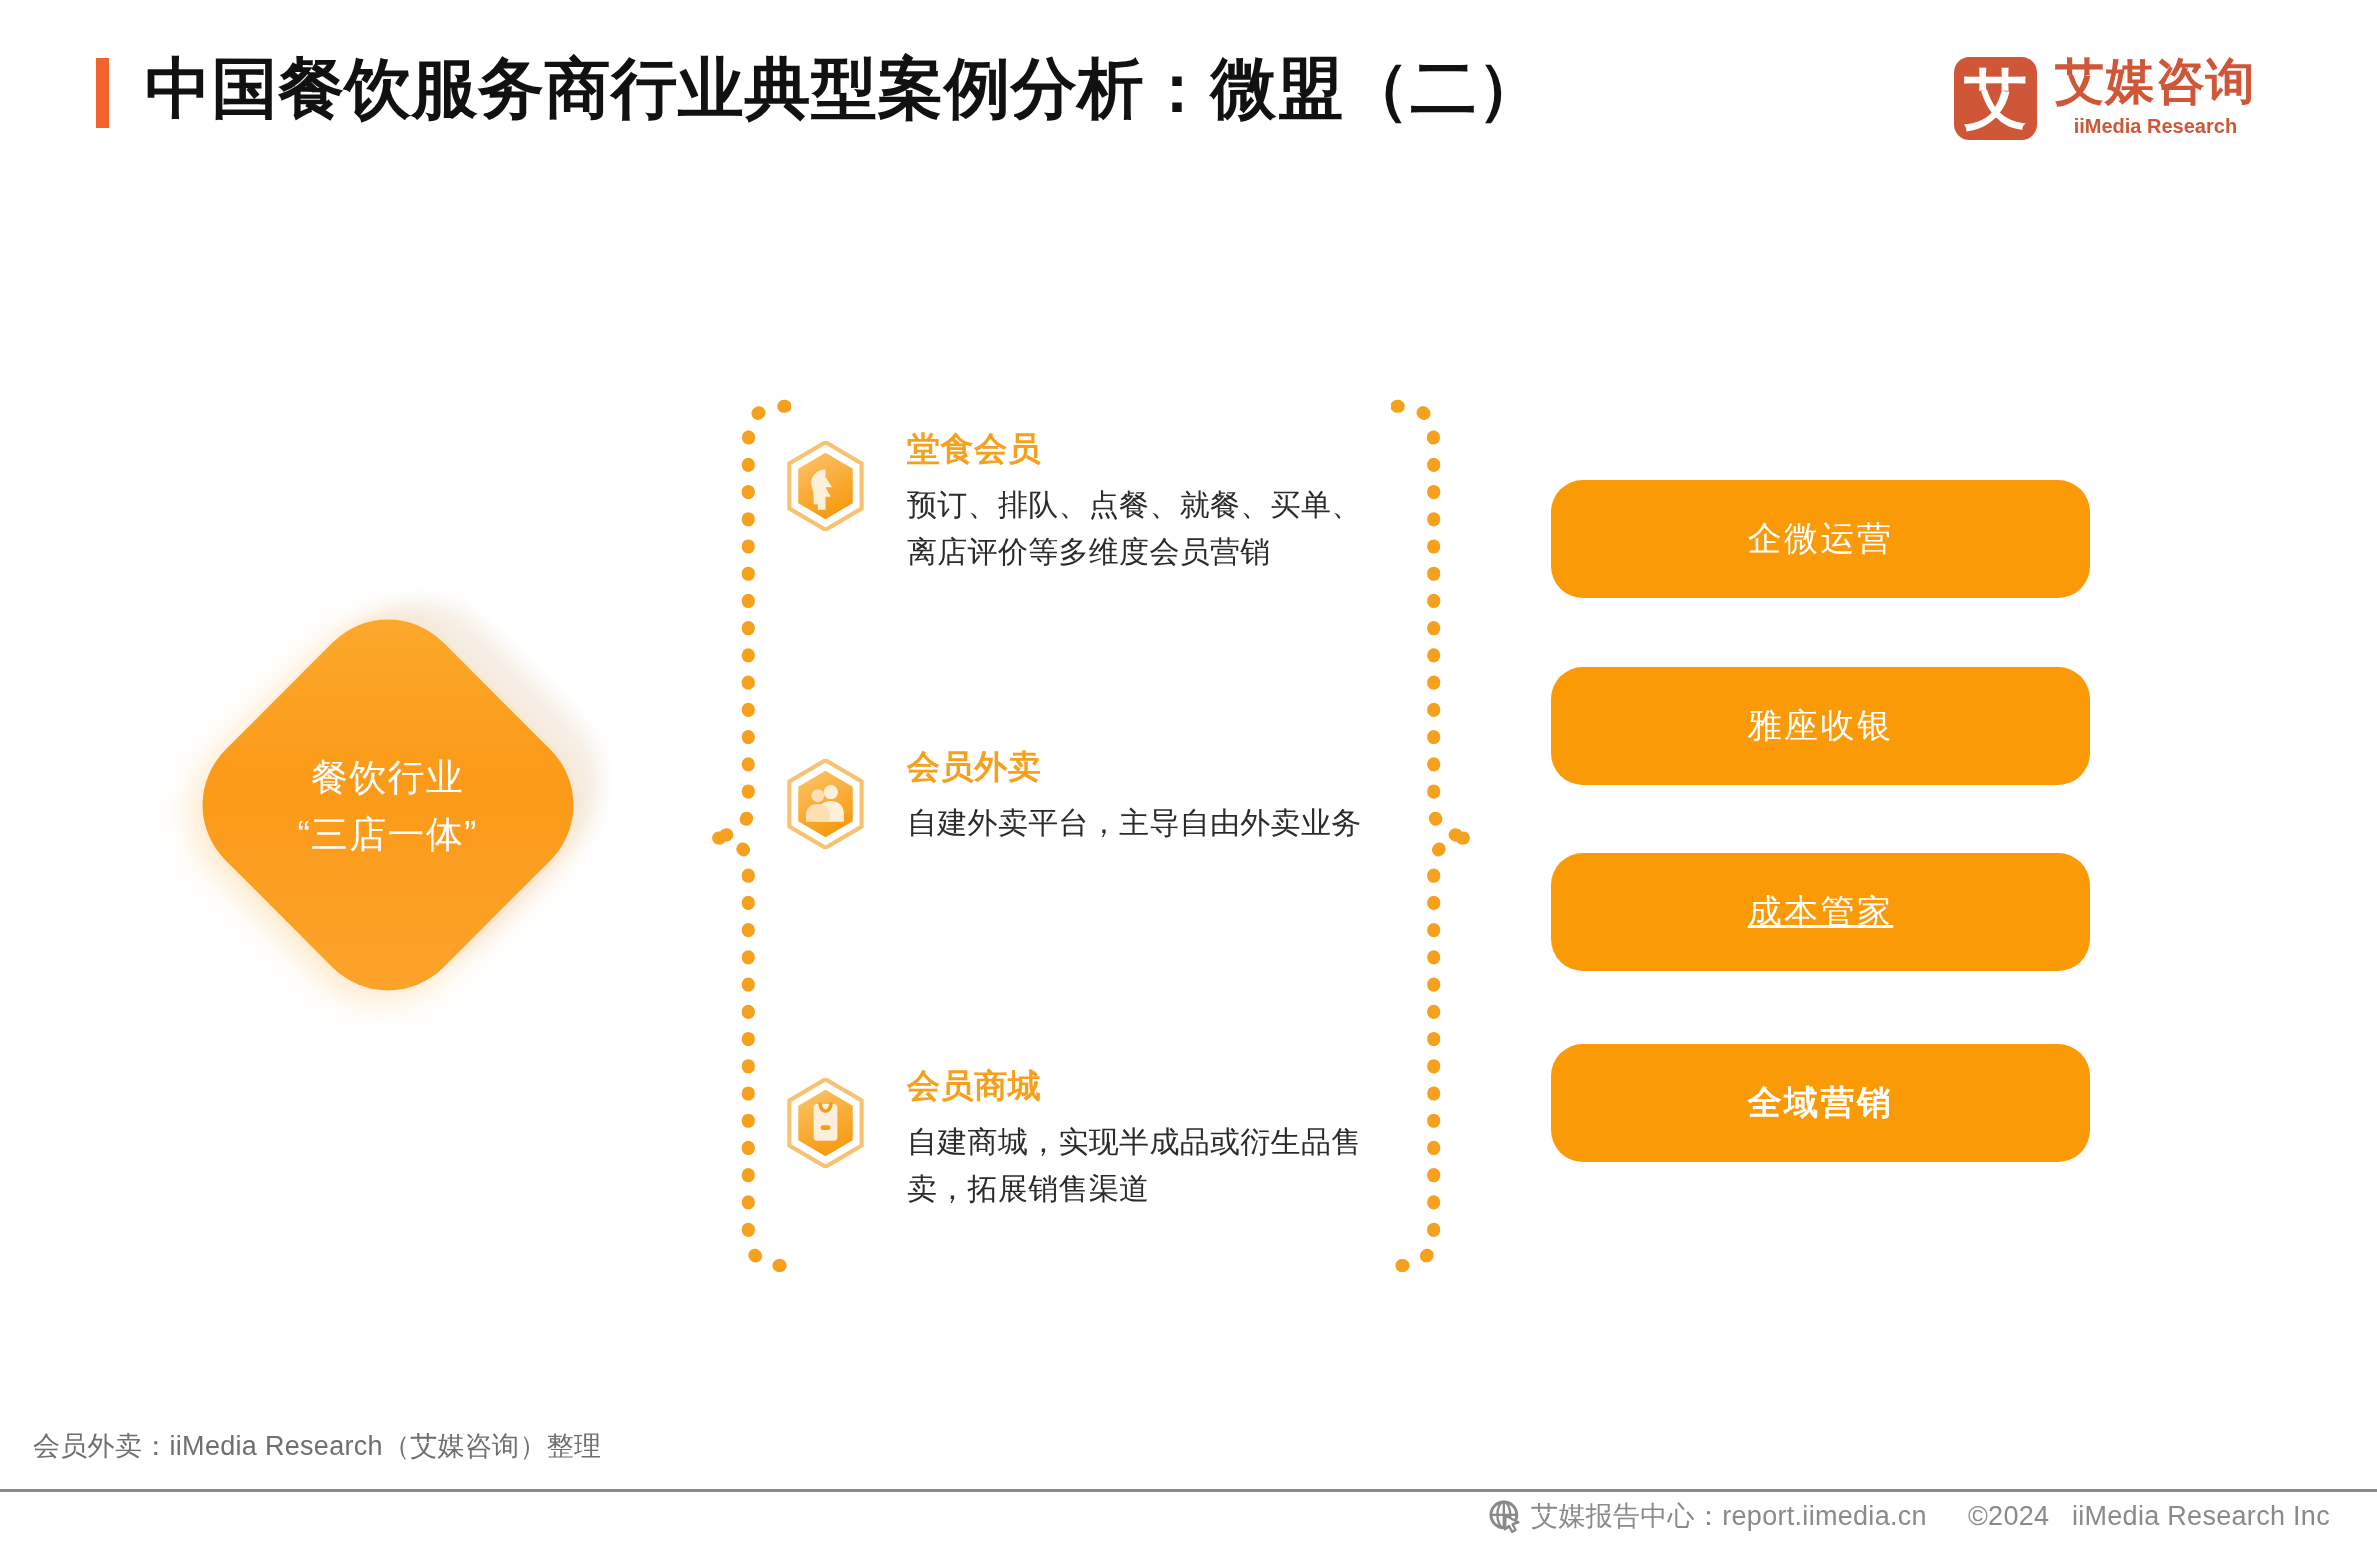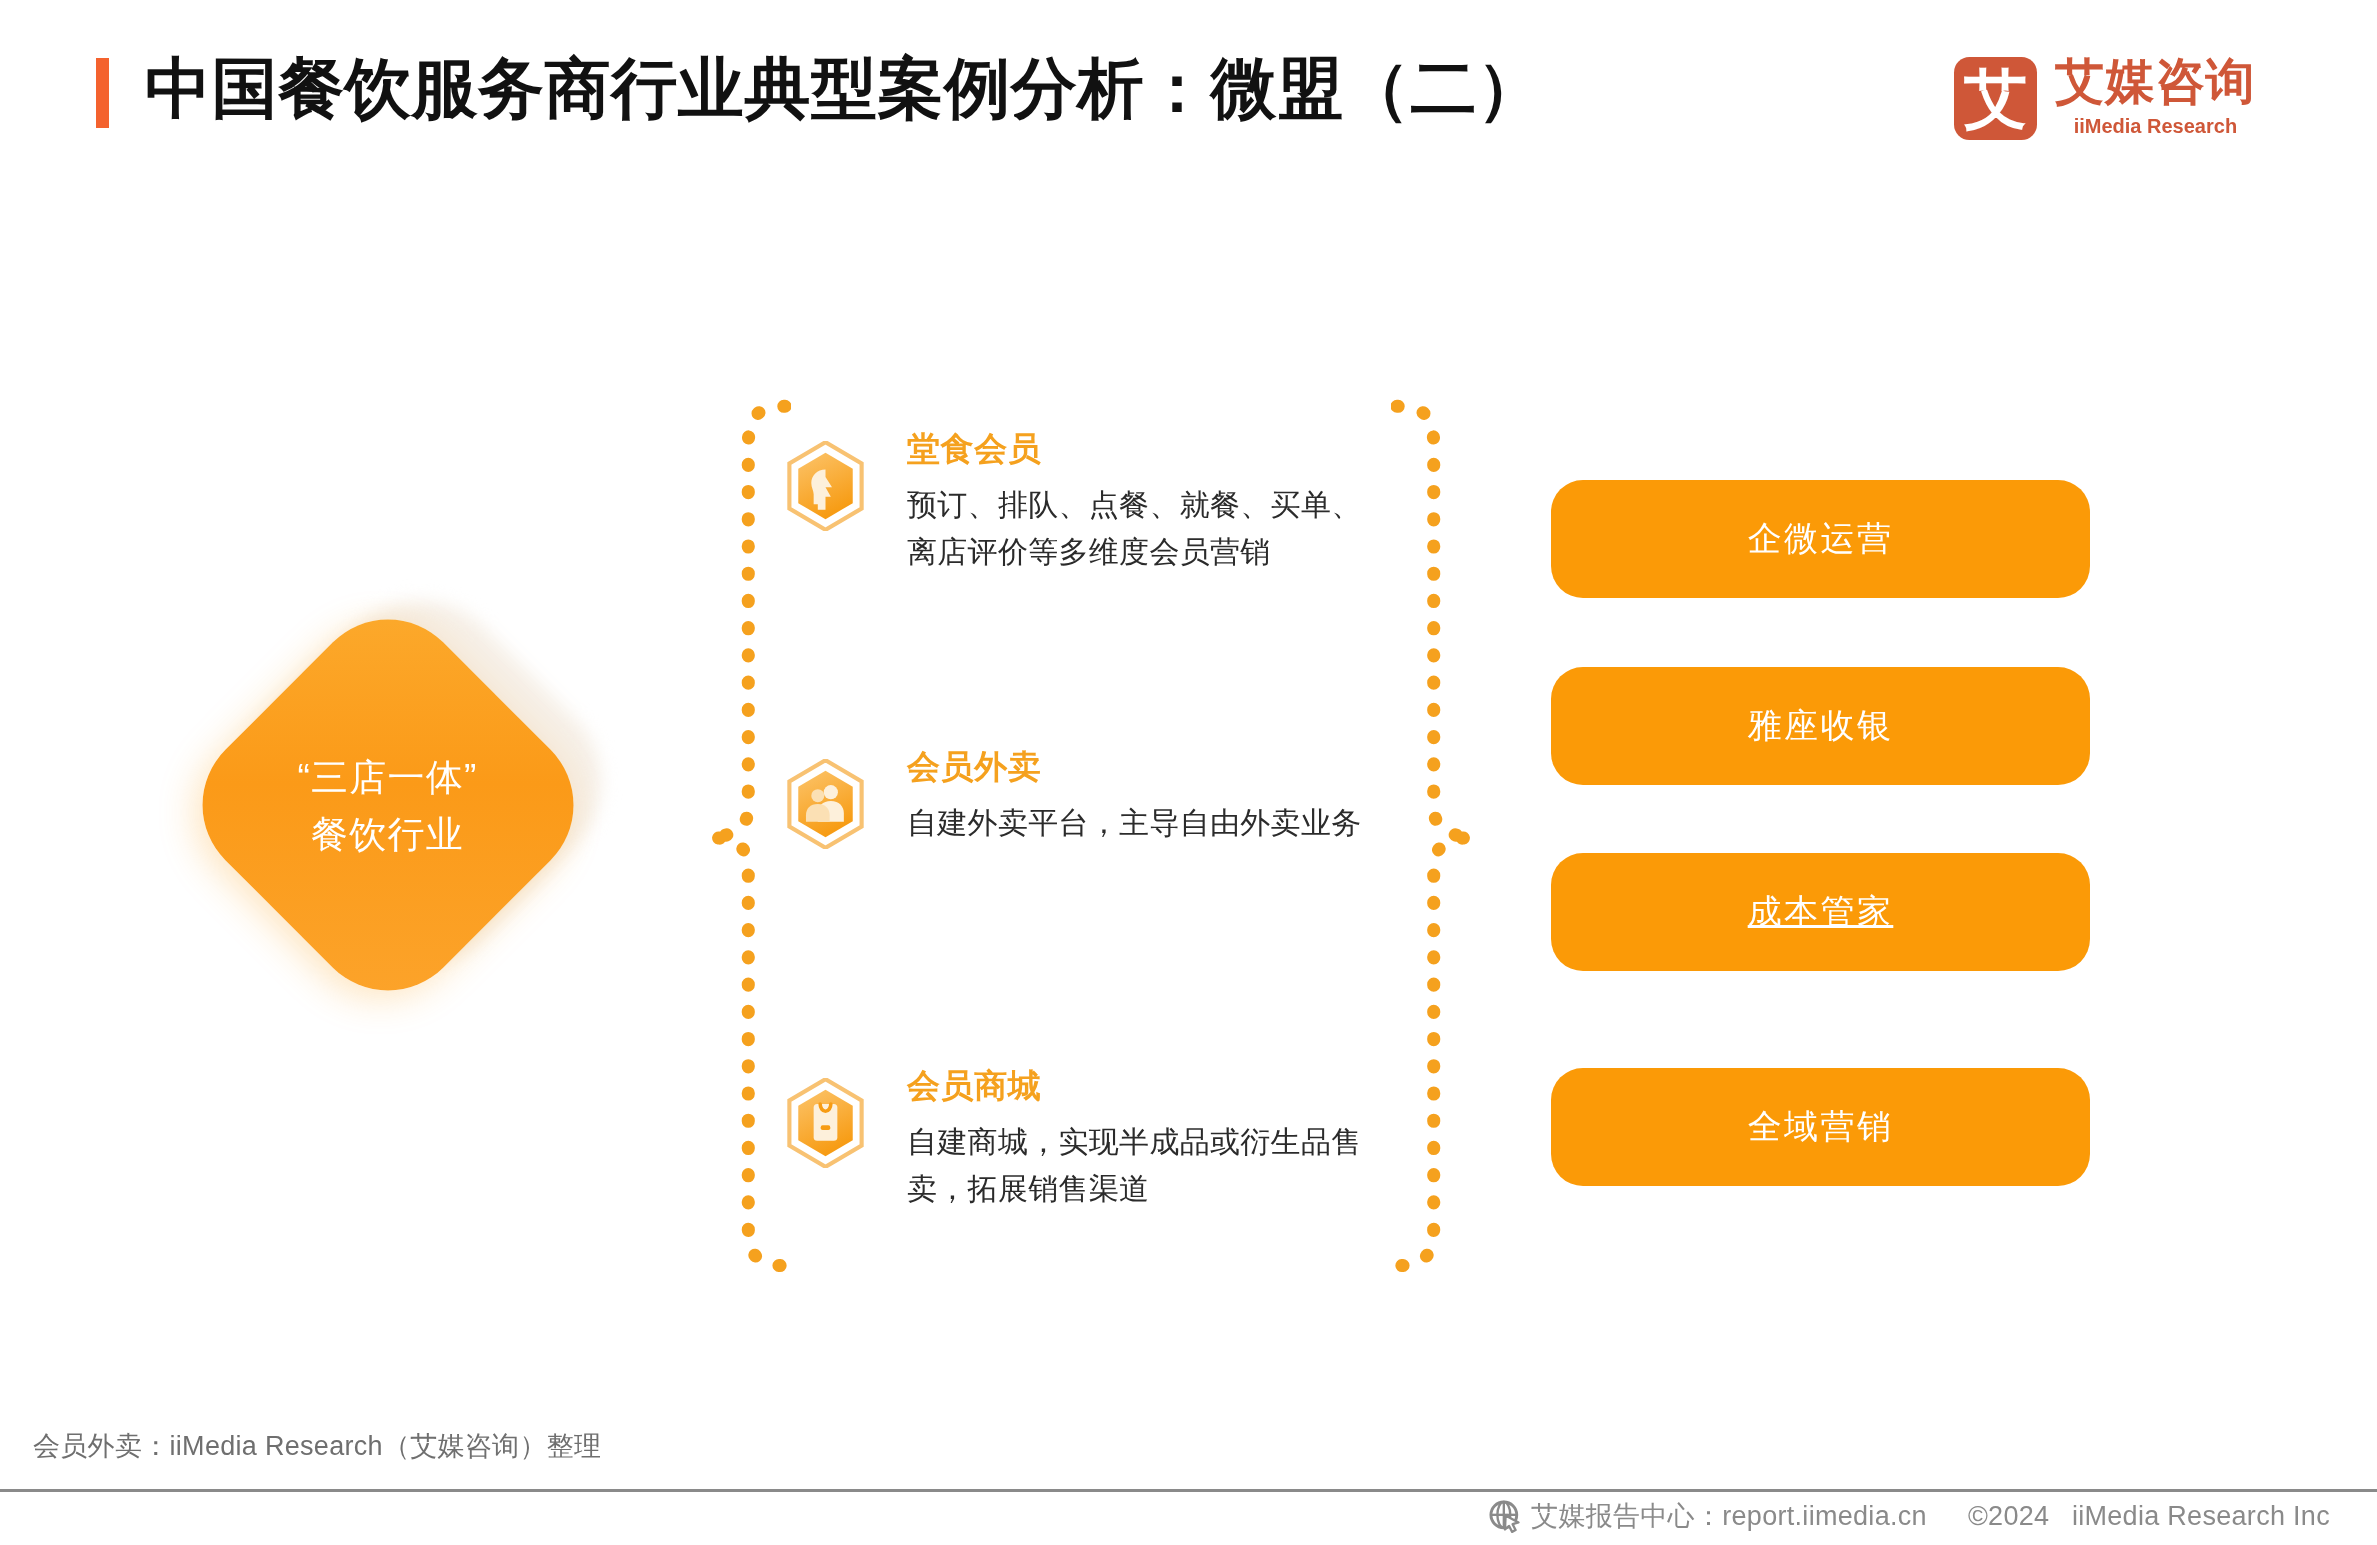--- a/index.html
+++ b/index.html
@@ -183,21 +183,21 @@
     color: #ffffff;
     font-size: 34px;
     letter-spacing: 2.4px;
     display: flex;
     align-items: center;
     justify-content: center;
   }
   #pill-0 { top: 480px; }
   #pill-1 { top: 667px; }
   #pill-2 { top: 853px; text-decoration: underline; }
-  #pill-3 { top: 1068px; }
+  #pill-3 { top: 1044px; font-weight: bold; }
 
   
   #source-note {
     position: absolute;
     left: 33px; top: 1428px;
     font-size: 27px;
     color: #6f6f6f;
     letter-spacing: 0.3px;
     white-space: nowrap;
   }
@@ -237,22 +237,22 @@
       <div id="logo-cn">艾媒咨询</div>
       <div id="logo-en">iiMedia Research</div>
     </div>
   </div>
 </div>
 
 <div id="diamond-wrap">
   <div id="diamond-shadow"></div>
   <div id="diamond-shape"></div>
   <div id="diamond-label">
+    <div>餐饮行业</div>
     <div>“三店一体”</div>
-    <div>餐饮行业</div>
   </div>
 </div>
 
 <div class="brace" id="brace-left">
   <svg viewBox="0 0 150 1480" preserveAspectRatio="none" xmlns="http://www.w3.org/2000/svg">
     <path d="M140 14 C 95 14, 78 30, 78 80 L 78 690 C 78 730, 52 740, 12 742 C 52 744, 78 754, 78 794 L 78 1400 C 78 1450, 95 1466, 140 1466" fill="none" stroke="#f5a11e" stroke-width="22" stroke-linecap="round" stroke-dasharray="2 44"></path>
   </svg>
 </div>
 <div class="brace" id="brace-right">
   <svg viewBox="0 0 150 1480" preserveAspectRatio="none" xmlns="http://www.w3.org/2000/svg">

